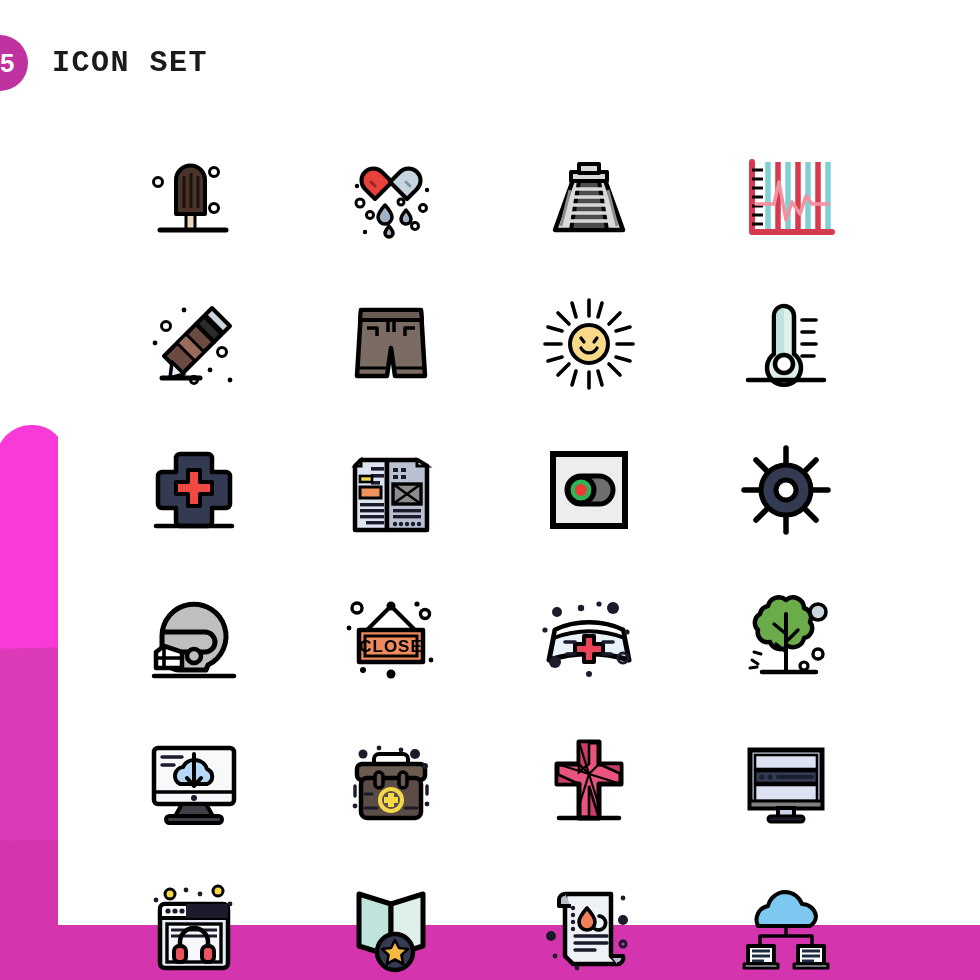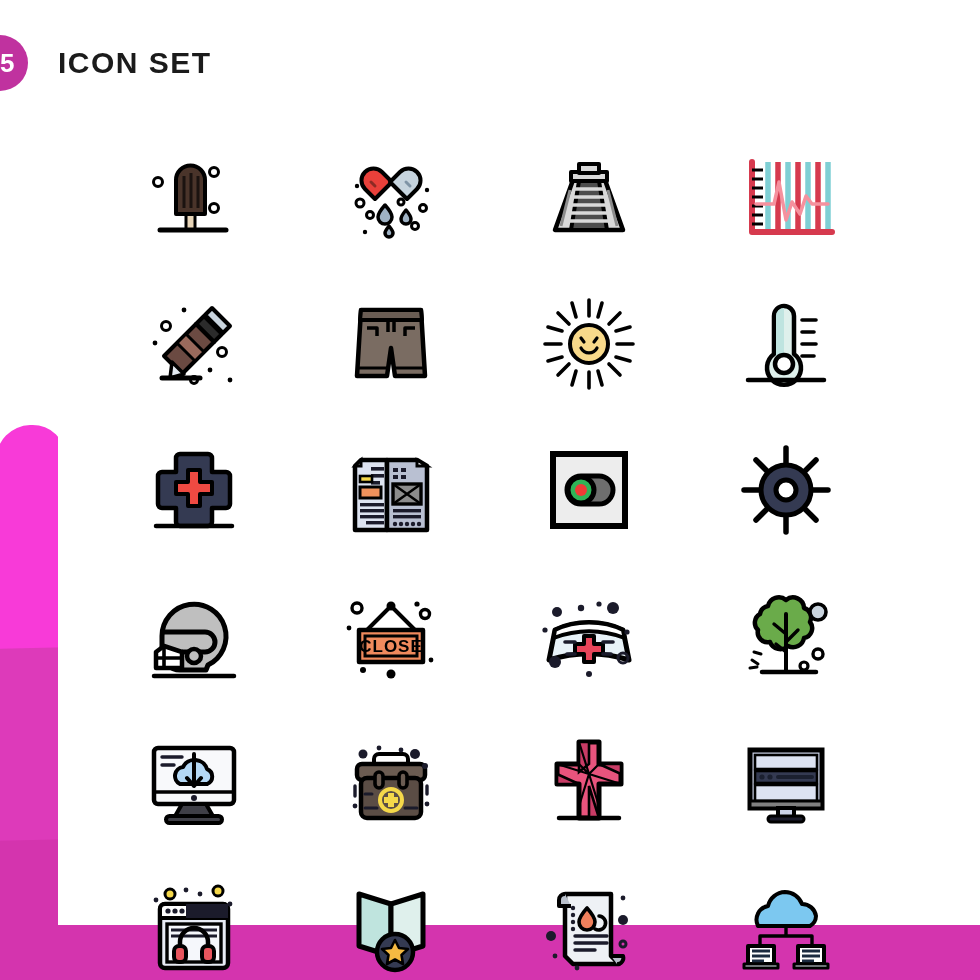--- a/index.html
+++ b/index.html
@@ -59,22 +59,23 @@
   
   #header{position:absolute;left:0px;top:26px;height:74px;display:flex;align-items:center;z-index:4;}
   #count-badge{
     width:56px;height:56px;border-radius:50%;
     background:#c0329f;color:#ffffff;
     display:flex;align-items:center;justify-content:center;
     font-size:26px;font-weight:bold;letter-spacing:-0.5px;
     margin-left:-28px;
   }
   #set-title{
-    margin-left:30px;font-size:30px;font-weight:bold;color:#1b1b1b;
+    margin-left:24px;font-size:30px;font-weight:bold;color:#1b1b1b;
     letter-spacing:1.5px;
+    font-family:Liberation Mono, monospace;
   }
 
   
   #icon-grid{
     position:absolute;left:95px;top:125px;width:790px;
     display:grid;grid-template-columns:repeat(4,1fr);
     grid-auto-rows:146px;
     z-index:3;
   }
   .icon-cell{

